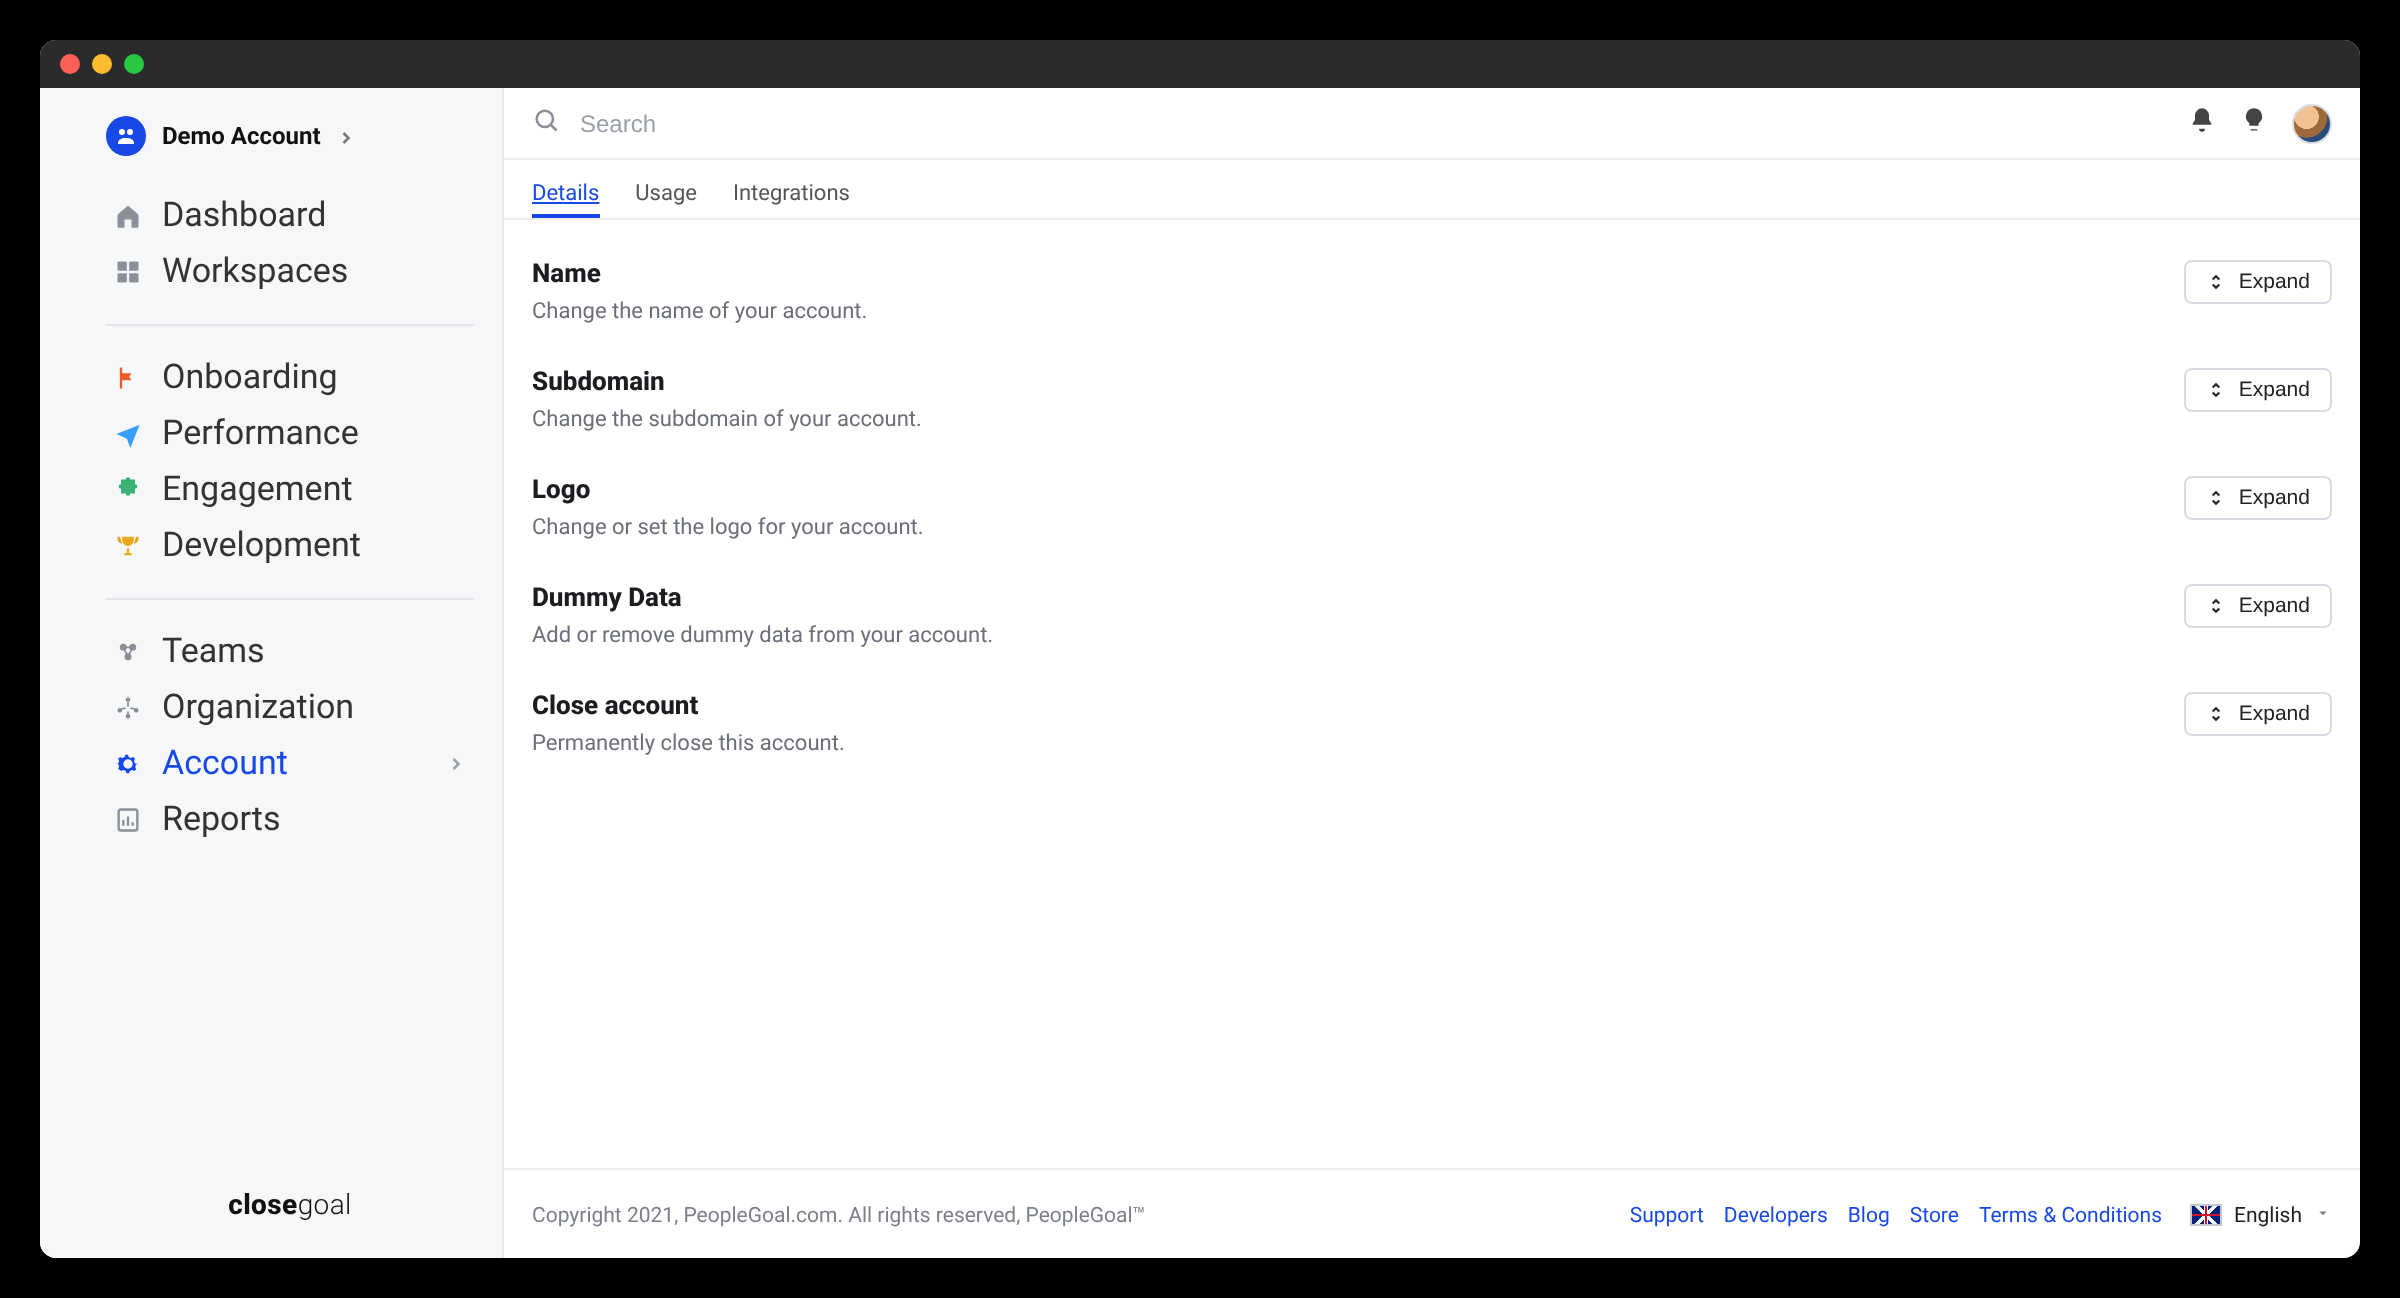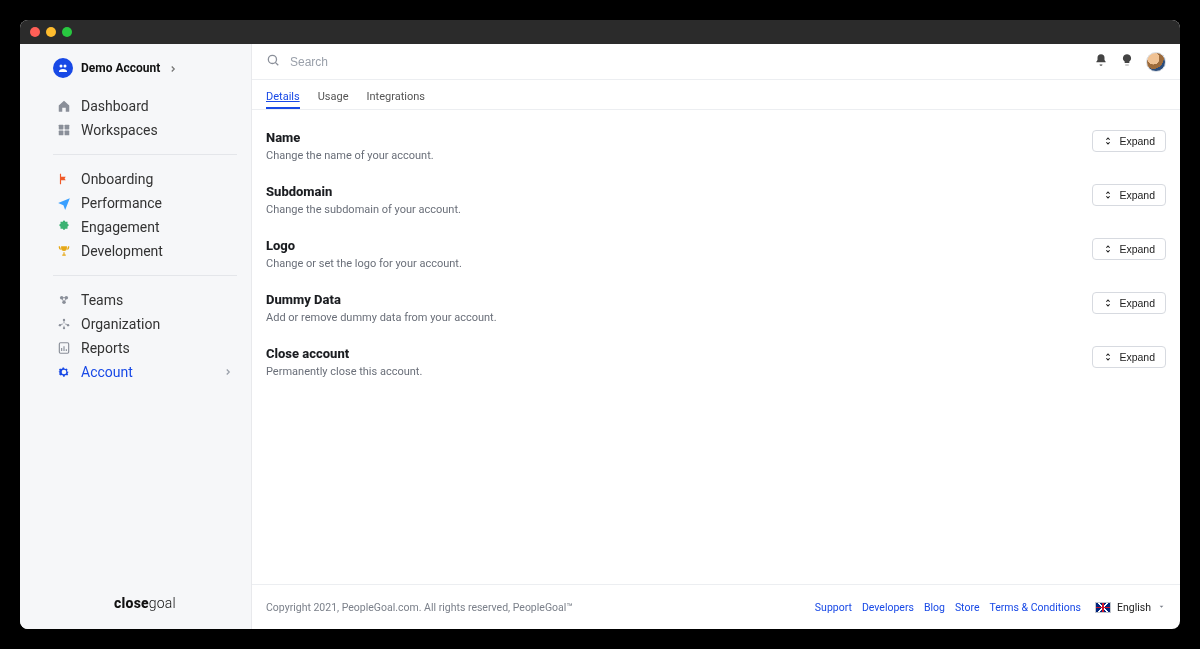--- a/index.html
+++ b/index.html
@@ -18,21 +18,21 @@
   .app { flex:1; display:flex; min-height:0; }
   
   .sidebar { width:232px; background:#f6f7f9; border-right:1px solid #e8e9ec; display:flex; flex-direction:column;padding-left:19px; }
   .sb-head { display:flex; align-items:center; gap:8px; padding:14px 14px 8px 14px; }
   .sb-logo { width:20px; height:20px; background:#1849e6; border-radius:50%; display:flex; align-items:center; justify-content:center;}
   .sb-logo svg { width:12px; height:12px; }
   .sb-title { font-weight:700; font-size:12px; color:#111; }
   .sb-chev { color:#777; }
   .sb-group { padding: 8px 8px; }
   .sb-sep { height:1px; background:#e4e6ea; margin:4px 14px; }
-  .sb-item { display:flex; align-items:center; gap:10px; padding:4px 10px; font-size:14px; color:#333; border-radius:4px; cursor:pointer;}
+  .sb-item { display:flex; align-items:center; gap:10px; padding:4px 10px; font-size:17px; color:#333; border-radius:4px; cursor:pointer;}
   .sb-item .ic { width:14px; height:14px; display:flex; align-items:center; justify-content:center; color:#8a8f99; }
   .sb-item.active { color:#1849e6; }
   .sb-item.active .ic { color:#1849e6; }
   .sb-item .trail { margin-left:auto; color:#9aa0aa; }
   .ic.flag{color:#f05a28;} .ic.plane{color:#3aa0ff;} .ic.puzzle{color:#3bb273;} .ic.trophy{color:#e6a817;}
   .sb-footer { margin-top:auto; display:flex; justify-content:center; padding:14px 0 18px; }
   .brand { font-size:14px; letter-spacing:.2px; }
   .brand .b1{font-weight:800; color:#111;} .brand .b2{font-weight:300; color:#111;}
   
   .main { flex:1; display:flex; flex-direction:column; min-width:0;}
@@ -174,39 +174,39 @@
                 <svg width="14" height="14" viewBox="0 0 24 24" fill="currentColor">
                   <circle cx="12" cy="5" r="2"></circle>
                   <circle cx="5" cy="14" r="2"></circle>
                   <circle cx="19" cy="14" r="2"></circle>
                   <circle cx="12" cy="19" r="2"></circle>
                   <path d="M12 7v4M10 12l-4 1M14 12l4 1M12 15v2" stroke="currentColor" stroke-width="1.5" fill="none"></path>
                 </svg>
               </span>
               <span>Organization</span>
             </div>
-            <div class="sb-item">
-              <span class="ic">
-                <svg width="14" height="14" viewBox="0 0 24 24" fill="currentColor">
-                  <rect x="4" y="3" width="16" height="18" rx="2" fill="none" stroke="currentColor" stroke-width="2"></rect>
-                  <path d="M8 12v5M12 9v8M16 14v3" stroke="currentColor" stroke-width="2"></path>
-                </svg>
-              </span>
-              <span>Reports</span>
-            </div>
             <div class="sb-item active">
               <span class="ic">
                 <svg width="14" height="14" viewBox="0 0 24 24" fill="currentColor">
                   <path d="M12 8a4 4 0 1 0 0 8 4 4 0 0 0 0-8zm9 4l-2 .5-.8 2 .9 1.9-1.7 1.7-1.9-.9-2 .8-.5 2h-2.4l-.5-2-2-.8-1.9.9L3.5 16l.9-1.9-.8-2L1.6 12l2-.5.8-2-.9-1.9L5.2 6l1.9.9 2-.8.5-2h2.4l.5 2 2 .8 1.9-.9 1.7 1.6-.9 1.9.8 2z"></path>
                 </svg>
               </span>
               <span>Account</span>
               <span class="trail"><svg width="10" height="10" viewBox="0 0 24 24" fill="none" stroke="currentColor" stroke-width="3">
                   <path d="M9 6l6 6-6 6"></path>
                 </svg></span>
+            </div>
+            <div class="sb-item">
+              <span class="ic">
+                <svg width="14" height="14" viewBox="0 0 24 24" fill="currentColor">
+                  <rect x="4" y="3" width="16" height="18" rx="2" fill="none" stroke="currentColor" stroke-width="2"></rect>
+                  <path d="M8 12v5M12 9v8M16 14v3" stroke="currentColor" stroke-width="2"></path>
+                </svg>
+              </span>
+              <span>Reports</span>
             </div>
           </div>
         </div>
 
       <div class="sb-footer">
         <div class="brand">
           <span class="b1">close</span><span class="b2">goal</span>
         </div>
       </div>
     </aside>

